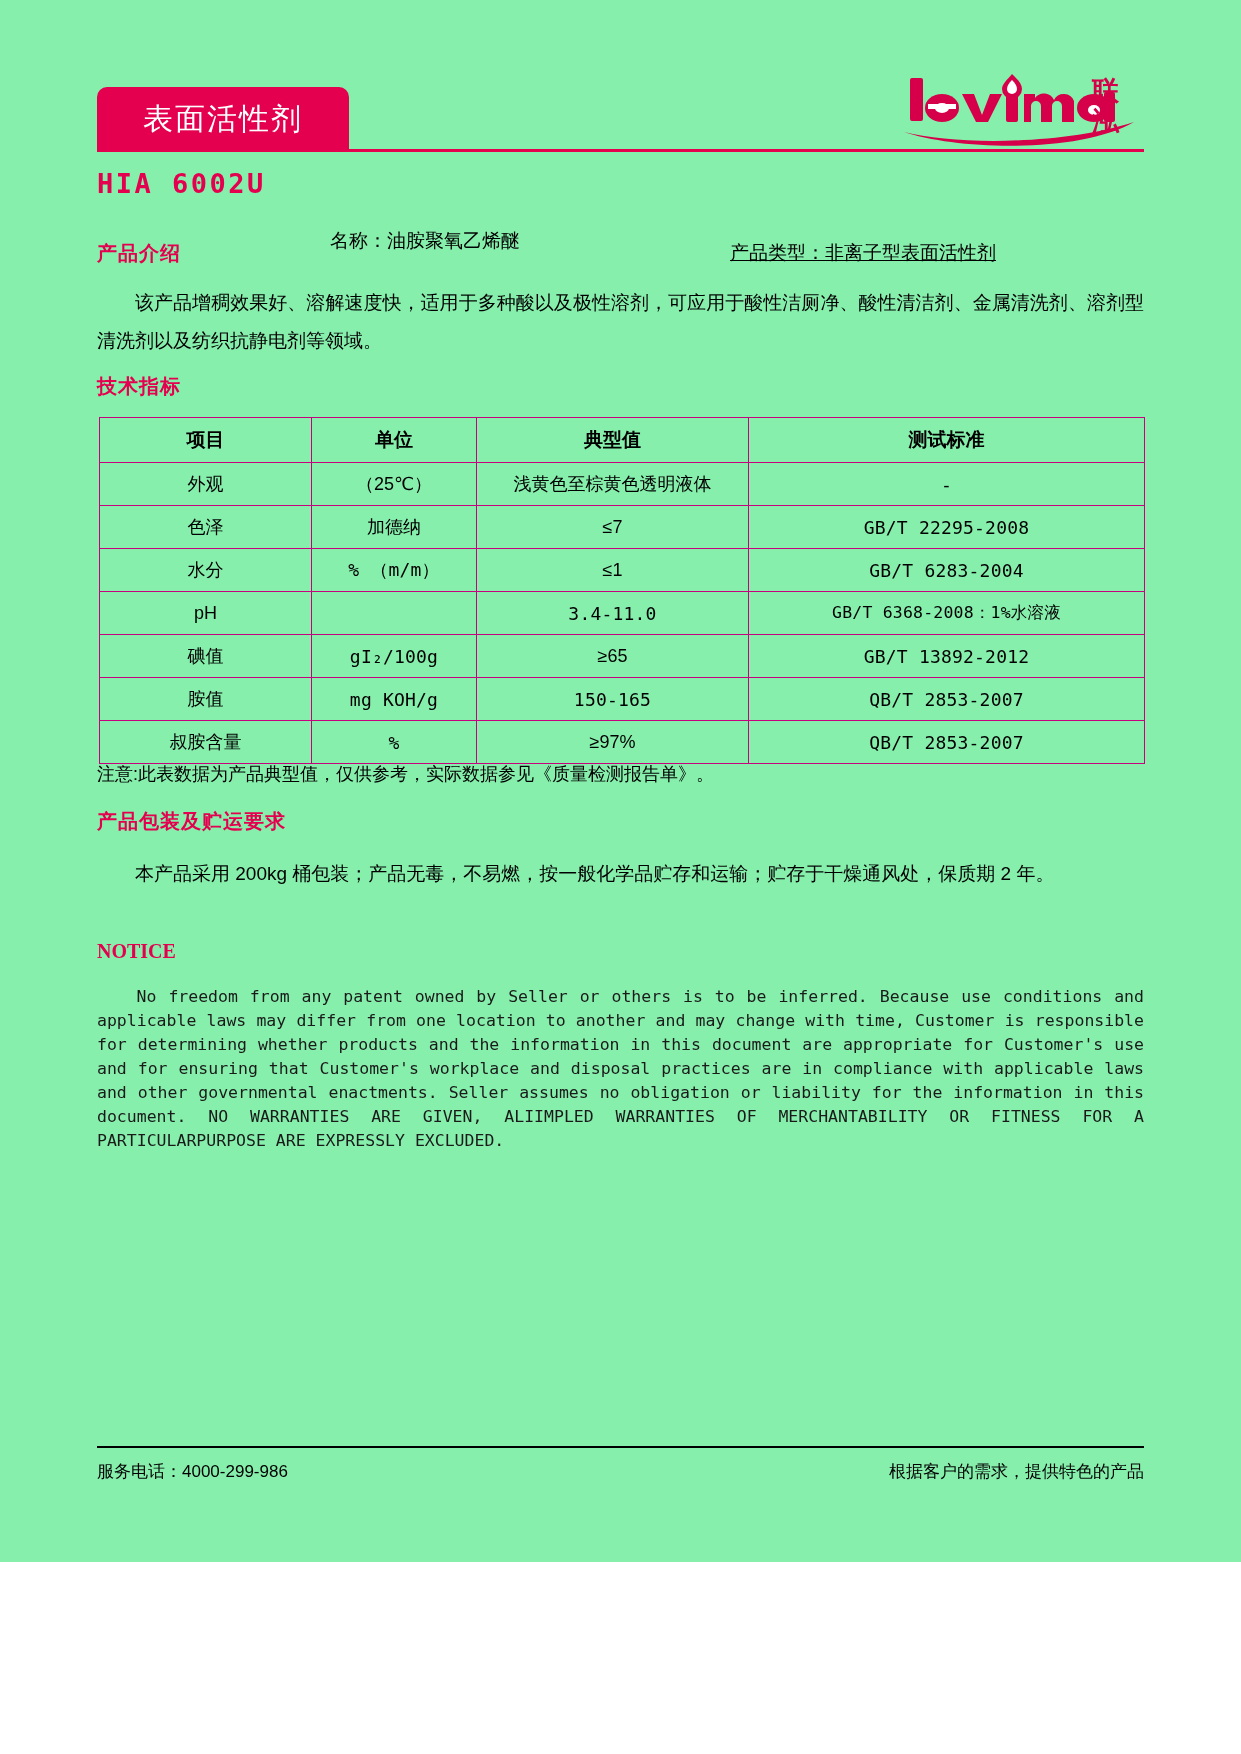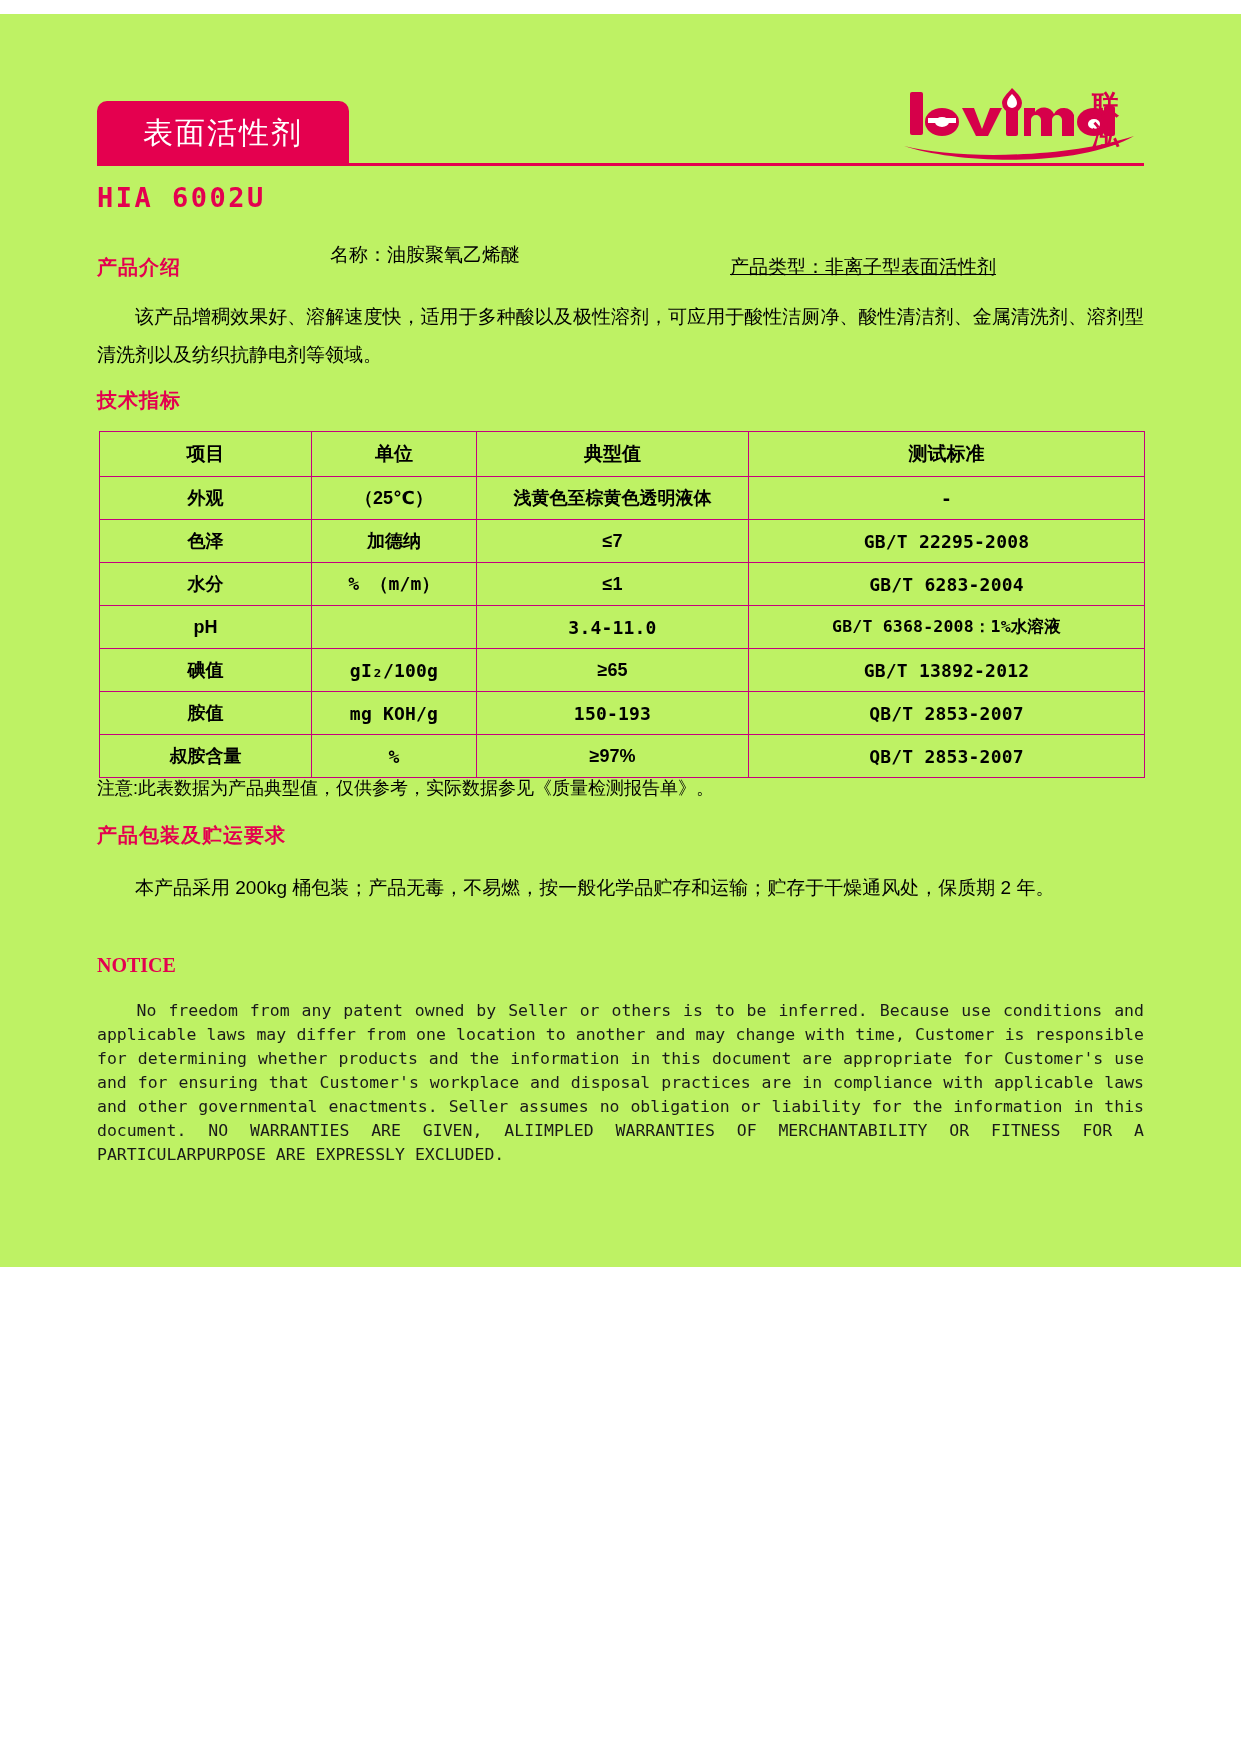--- a/index.html
+++ b/index.html
@@ -7,23 +7,23 @@
     padding: 0;
     background: #ffffff;
   }
   body {
     font-family: "Liberation Sans", "DejaVu Sans", sans-serif;
     color: #000000;
   }
   .page {
     position: relative;
     width: 1241px;
-    height: 1253px;
-    background: #bef264;
-    margin: 14px auto;
+    height: 1562px;
+    background: #86efac;
+    margin: 0 auto;
     overflow: hidden;
     box-sizing: border-box;
   }
 
   
   .header {
     position: absolute;
     left: 0;
     top: 0;
     width: 1241px;
@@ -133,21 +133,21 @@
     border-collapse: collapse;
     table-layout: fixed;
   }
   .spec-table td, .spec-table th {
     border: 1.6px solid #c6007e;
     text-align: center;
     vertical-align: middle;
     font-size: 18px;
     height: 42px;
     padding: 0 2px;
-    font-weight: bold;
+    font-weight: normal;
     overflow: visible;
     white-space: nowrap;
   }
   .spec-table th {
     font-weight: bold;
     font-size: 19px;
     height: 44px;
   }
   .col-1 { width: 212px; }
   .col-2 { width: 165px; }
@@ -312,21 +312,21 @@
       </tr>
       <tr>
         <td>碘值</td>
         <td class="mono-cell">gI₂/100g</td>
         <td>≥65</td>
         <td class="mono-cell">GB/T 13892-2012</td>
       </tr>
       <tr>
         <td>胺值</td>
         <td class="mono-cell">mg KOH/g</td>
-        <td class="mono-cell">150-193</td>
+        <td class="mono-cell">150-165</td>
         <td class="mono-cell">QB/T 2853-2007</td>
       </tr>
       <tr>
         <td>叔胺含量</td>
         <td class="mono-cell">%</td>
         <td>≥97%</td>
         <td class="mono-cell">QB/T 2853-2007</td>
       </tr>
     </tbody>
   </table>

